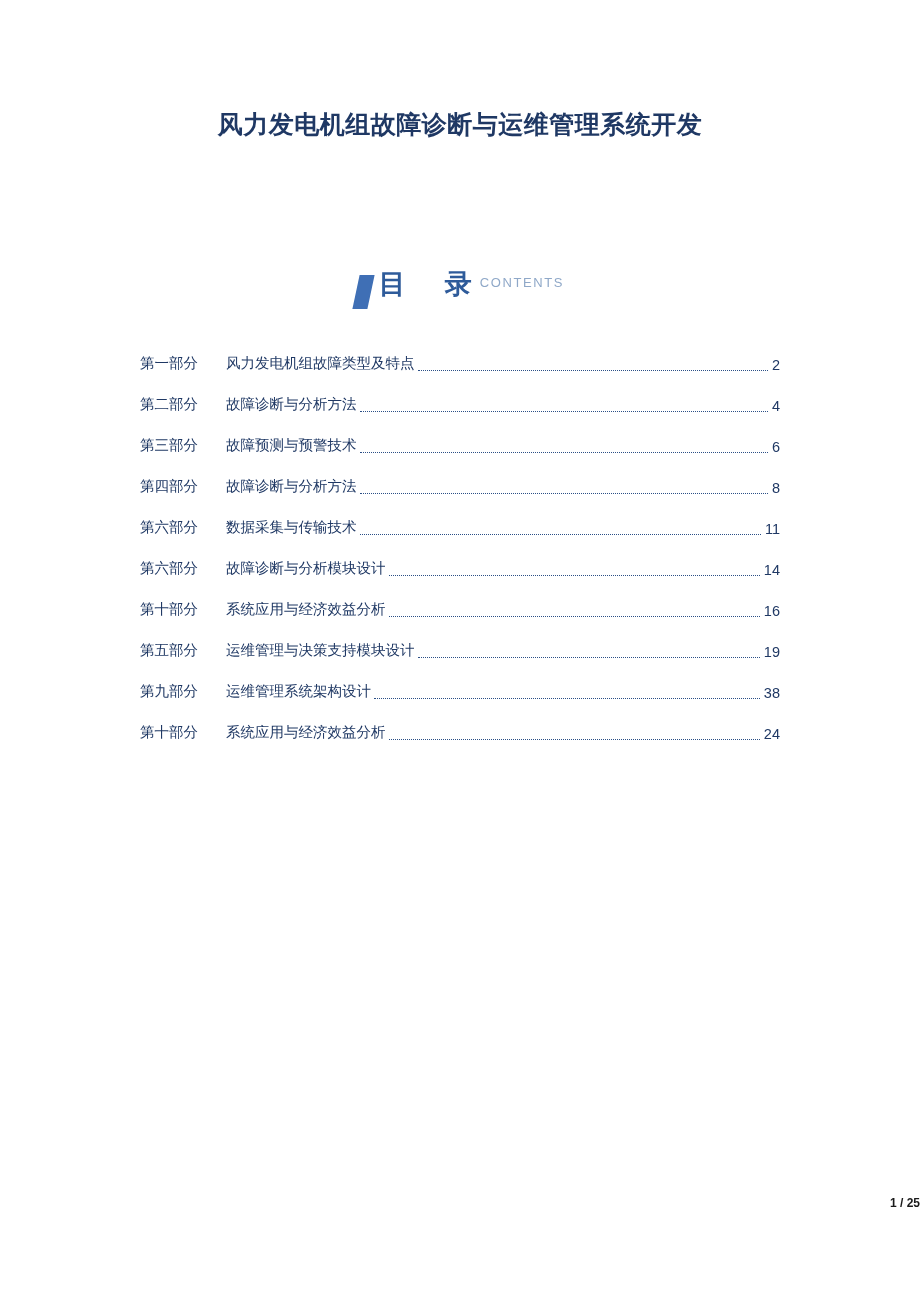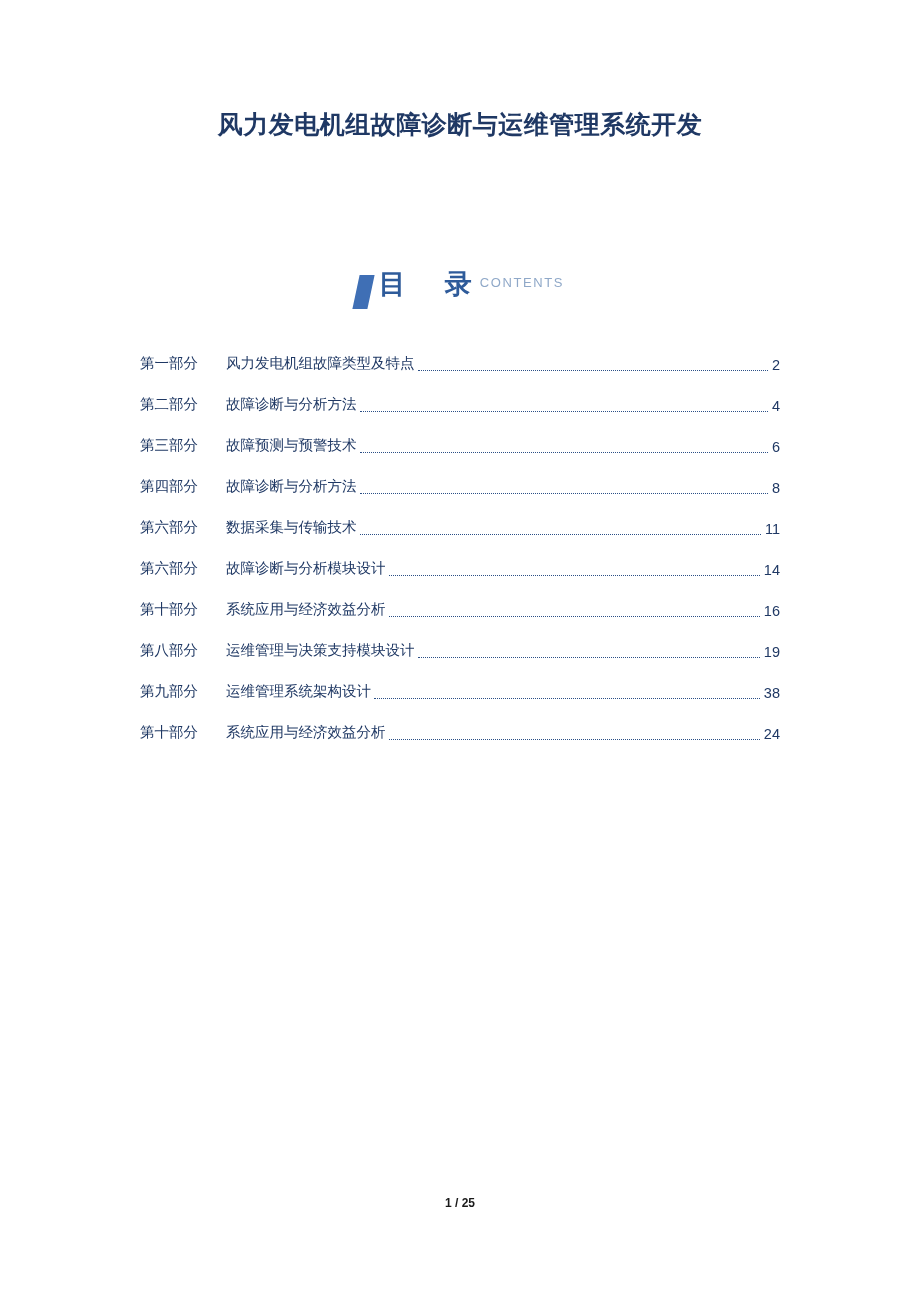--- a/index.html
+++ b/index.html
@@ -116,21 +116,21 @@
     text-align: right;
     padding-left: 3px;
     color: #1f3864;
   }
 
   .footer {
     position: absolute;
     left: 0;
     right: 0;
     bottom: 92px;
-    text-align: center;
+    text-align: right;
     font-size: 12px;
     font-weight: bold;
     color: #1a1a1a;
   }
 </style>
 </head>
 <body>
 
 <div class="page">
 
@@ -191,21 +191,21 @@
     </div>
 
     <div class="toc-item">
       <span class="toc-part">第十部分</span>
       <span class="toc-label">系统应用与经济效益分析</span>
       <span class="toc-dots"></span>
       <span class="toc-page">16</span>
     </div>
 
     <div class="toc-item">
-      <span class="toc-part">第八部分</span>
+      <span class="toc-part">第五部分</span>
       <span class="toc-label">运维管理与决策支持模块设计</span>
       <span class="toc-dots"></span>
       <span class="toc-page">19</span>
     </div>
 
     <div class="toc-item">
       <span class="toc-part">第九部分</span>
       <span class="toc-label">运维管理系统架构设计</span>
       <span class="toc-dots"></span>
       <span class="toc-page">38</span>

